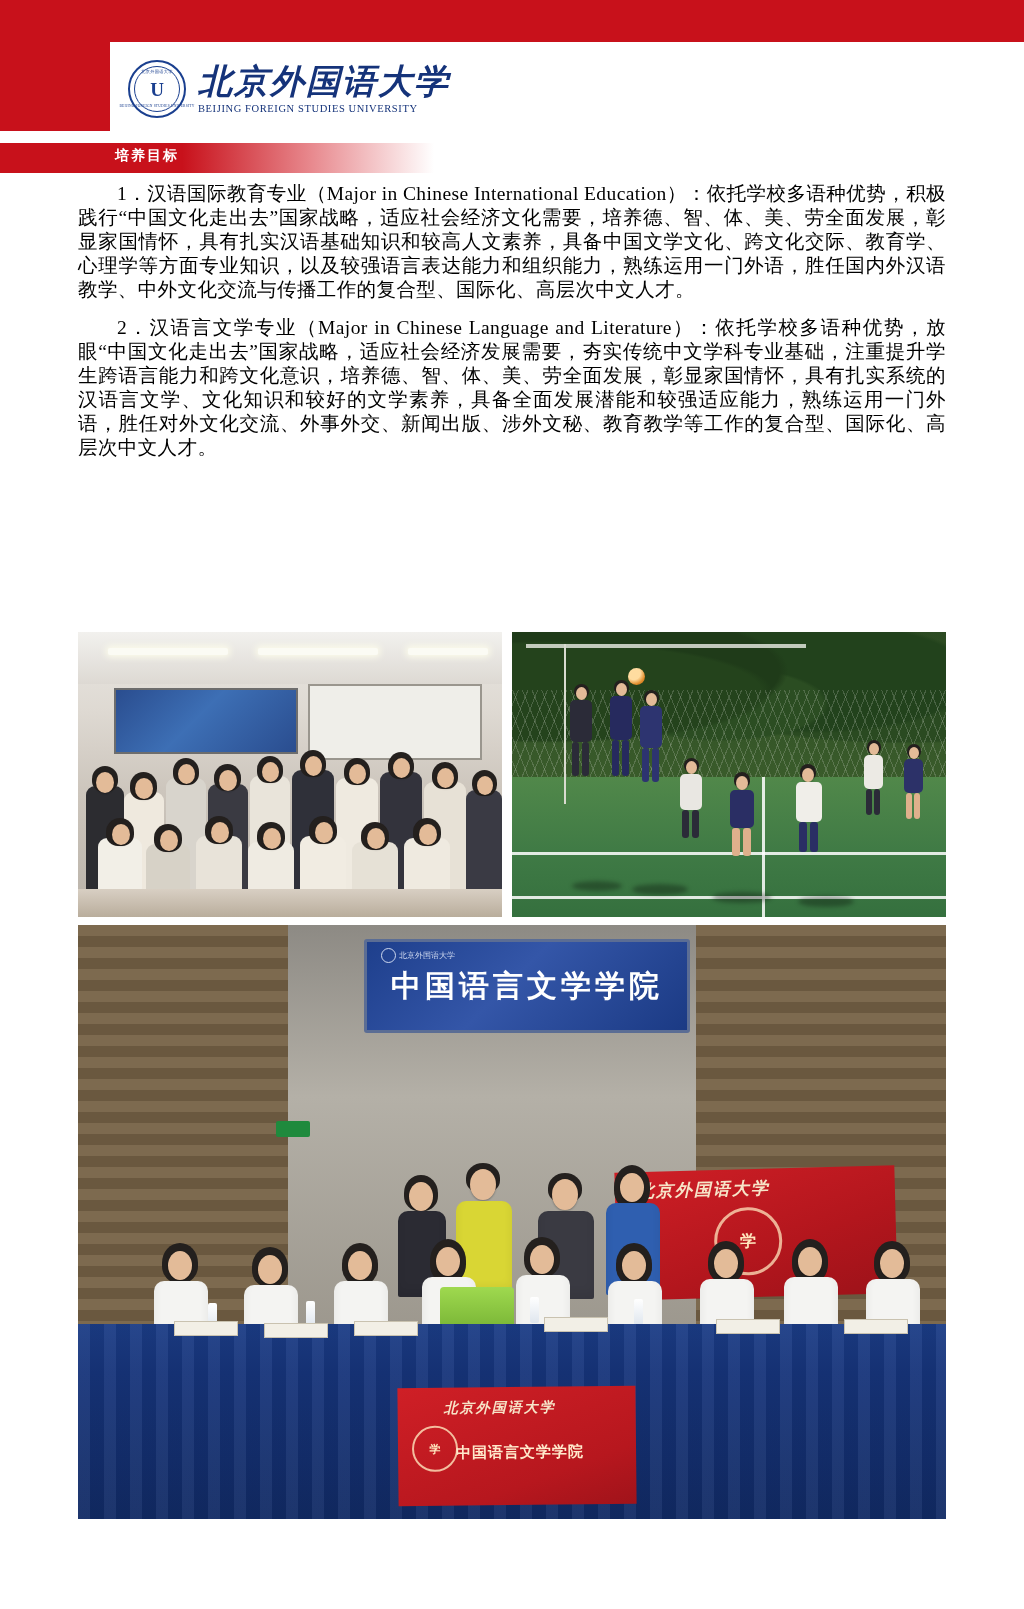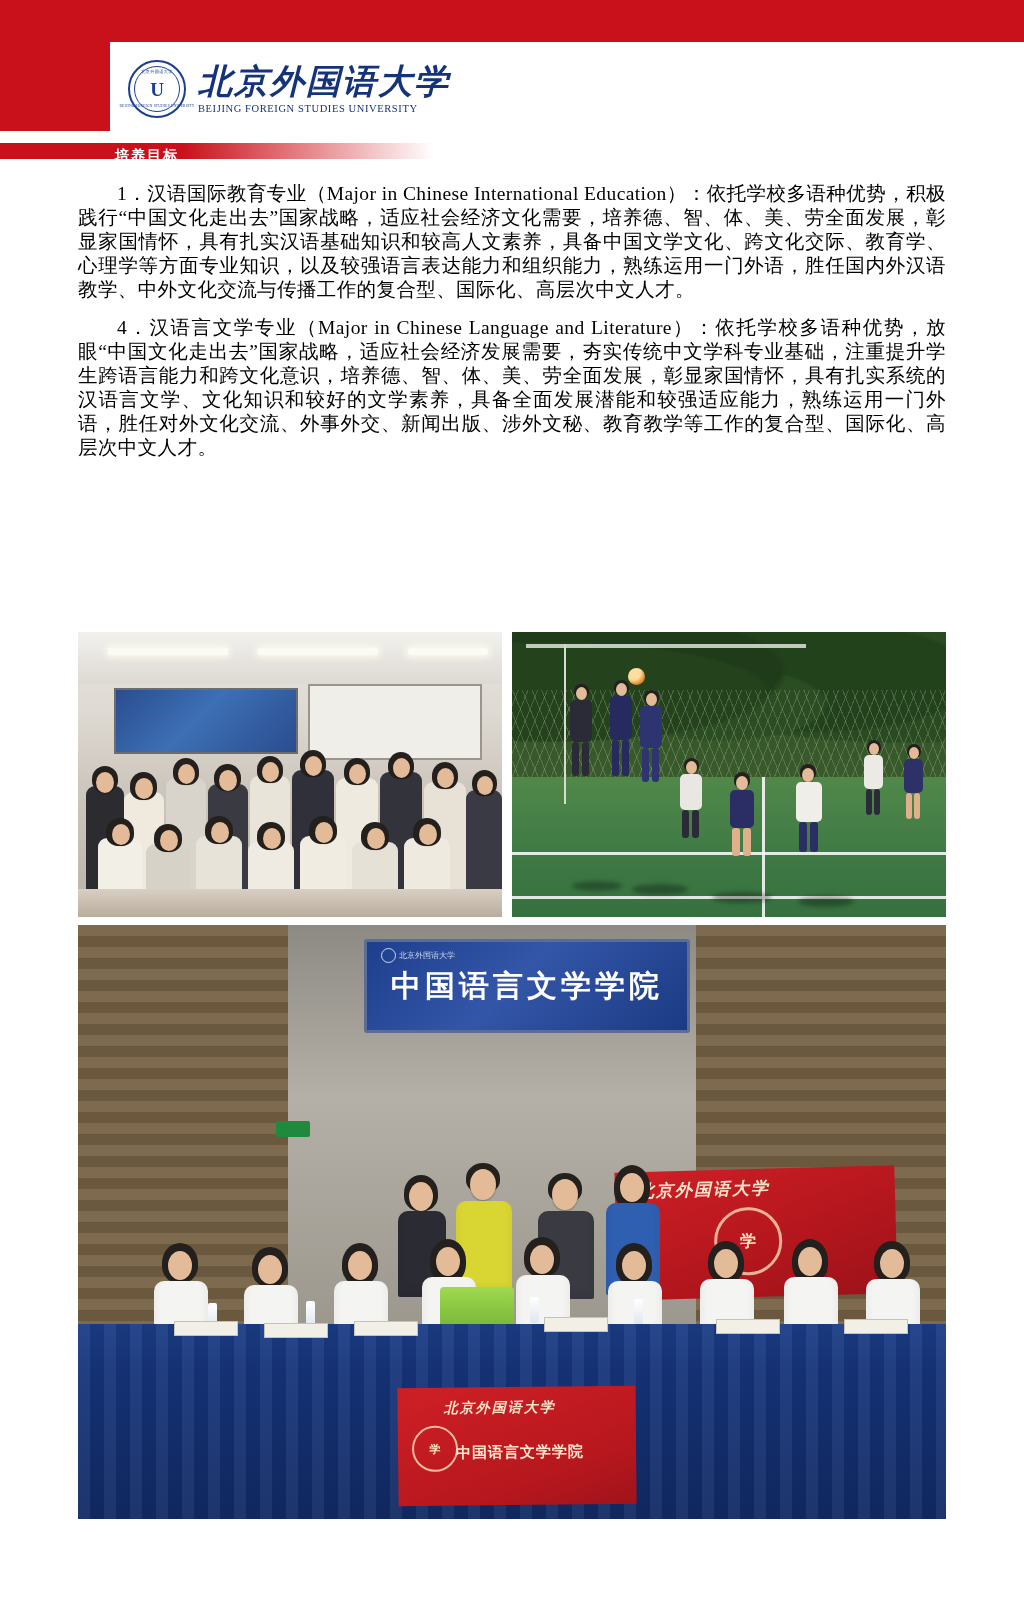--- a/index.html
+++ b/index.html
@@ -115,21 +115,21 @@
     letter-spacing: 0.6px;
     margin-top: 3px;
   }
 
   
   .section-bar {
     position: absolute;
     top: 143px;
     left: 0;
     width: 434px;
-    height: 16px;
+    height: 30px;
     background: linear-gradient(90deg, #c8111b 0%, #c8111b 42%, #e88a8f 72%, #ffffff 100%);
   }
   .section-bar .label {
     position: absolute;
     left: 115px;
     top: 4px;
     font-family: "Liberation Sans", sans-serif;
     font-size: 14px;
     font-weight: bold;
     color: #ffffff;
@@ -455,21 +455,21 @@
     <div class="logo-en">BEIJING FOREIGN STUDIES UNIVERSITY</div>
   </div>
 </div>
 
 <div class="section-bar">
   <div class="label">培养目标</div>
 </div>
 
 <div class="content">
   <p class="para">1．汉语国际教育专业（Major in Chinese International Education）：依托学校多语种优势，积极践行“中国文化走出去”国家战略，适应社会经济文化需要，培养德、智、体、美、劳全面发展，彰显家国情怀，具有扎实汉语基础知识和较高人文素养，具备中国文学文化、跨文化交际、教育学、心理学等方面专业知识，以及较强语言表达能力和组织能力，熟练运用一门外语，胜任国内外汉语教学、中外文化交流与传播工作的复合型、国际化、高层次中文人才。</p>
-  <p class="para">4．汉语言文学专业（Major in Chinese Language and Literature）：依托学校多语种优势，放眼“中国文化走出去”国家战略，适应社会经济发展需要，夯实传统中文学科专业基础，注重提升学生跨语言能力和跨文化意识，培养德、智、体、美、劳全面发展，彰显家国情怀，具有扎实系统的汉语言文学、文化知识和较好的文学素养，具备全面发展潜能和较强适应能力，熟练运用一门外语，胜任对外文化交流、外事外交、新闻出版、涉外文秘、教育教学等工作的复合型、国际化、高层次中文人才。</p>
+  <p class="para">2．汉语言文学专业（Major in Chinese Language and Literature）：依托学校多语种优势，放眼“中国文化走出去”国家战略，适应社会经济发展需要，夯实传统中文学科专业基础，注重提升学生跨语言能力和跨文化意识，培养德、智、体、美、劳全面发展，彰显家国情怀，具有扎实系统的汉语言文学、文化知识和较好的文学素养，具备全面发展潜能和较强适应能力，熟练运用一门外语，胜任对外文化交流、外事外交、新闻出版、涉外文秘、教育教学等工作的复合型、国际化、高层次中文人才。</p>
 </div>
 
 <div class="photos">
 
   <div class="photo-row">
 
     <div class="photo photo-classroom">
       <div class="cls-bg"></div>
       <div class="cls-ceiling"></div>
       <div class="cls-light" style="left:30px;width:120px;"></div>

